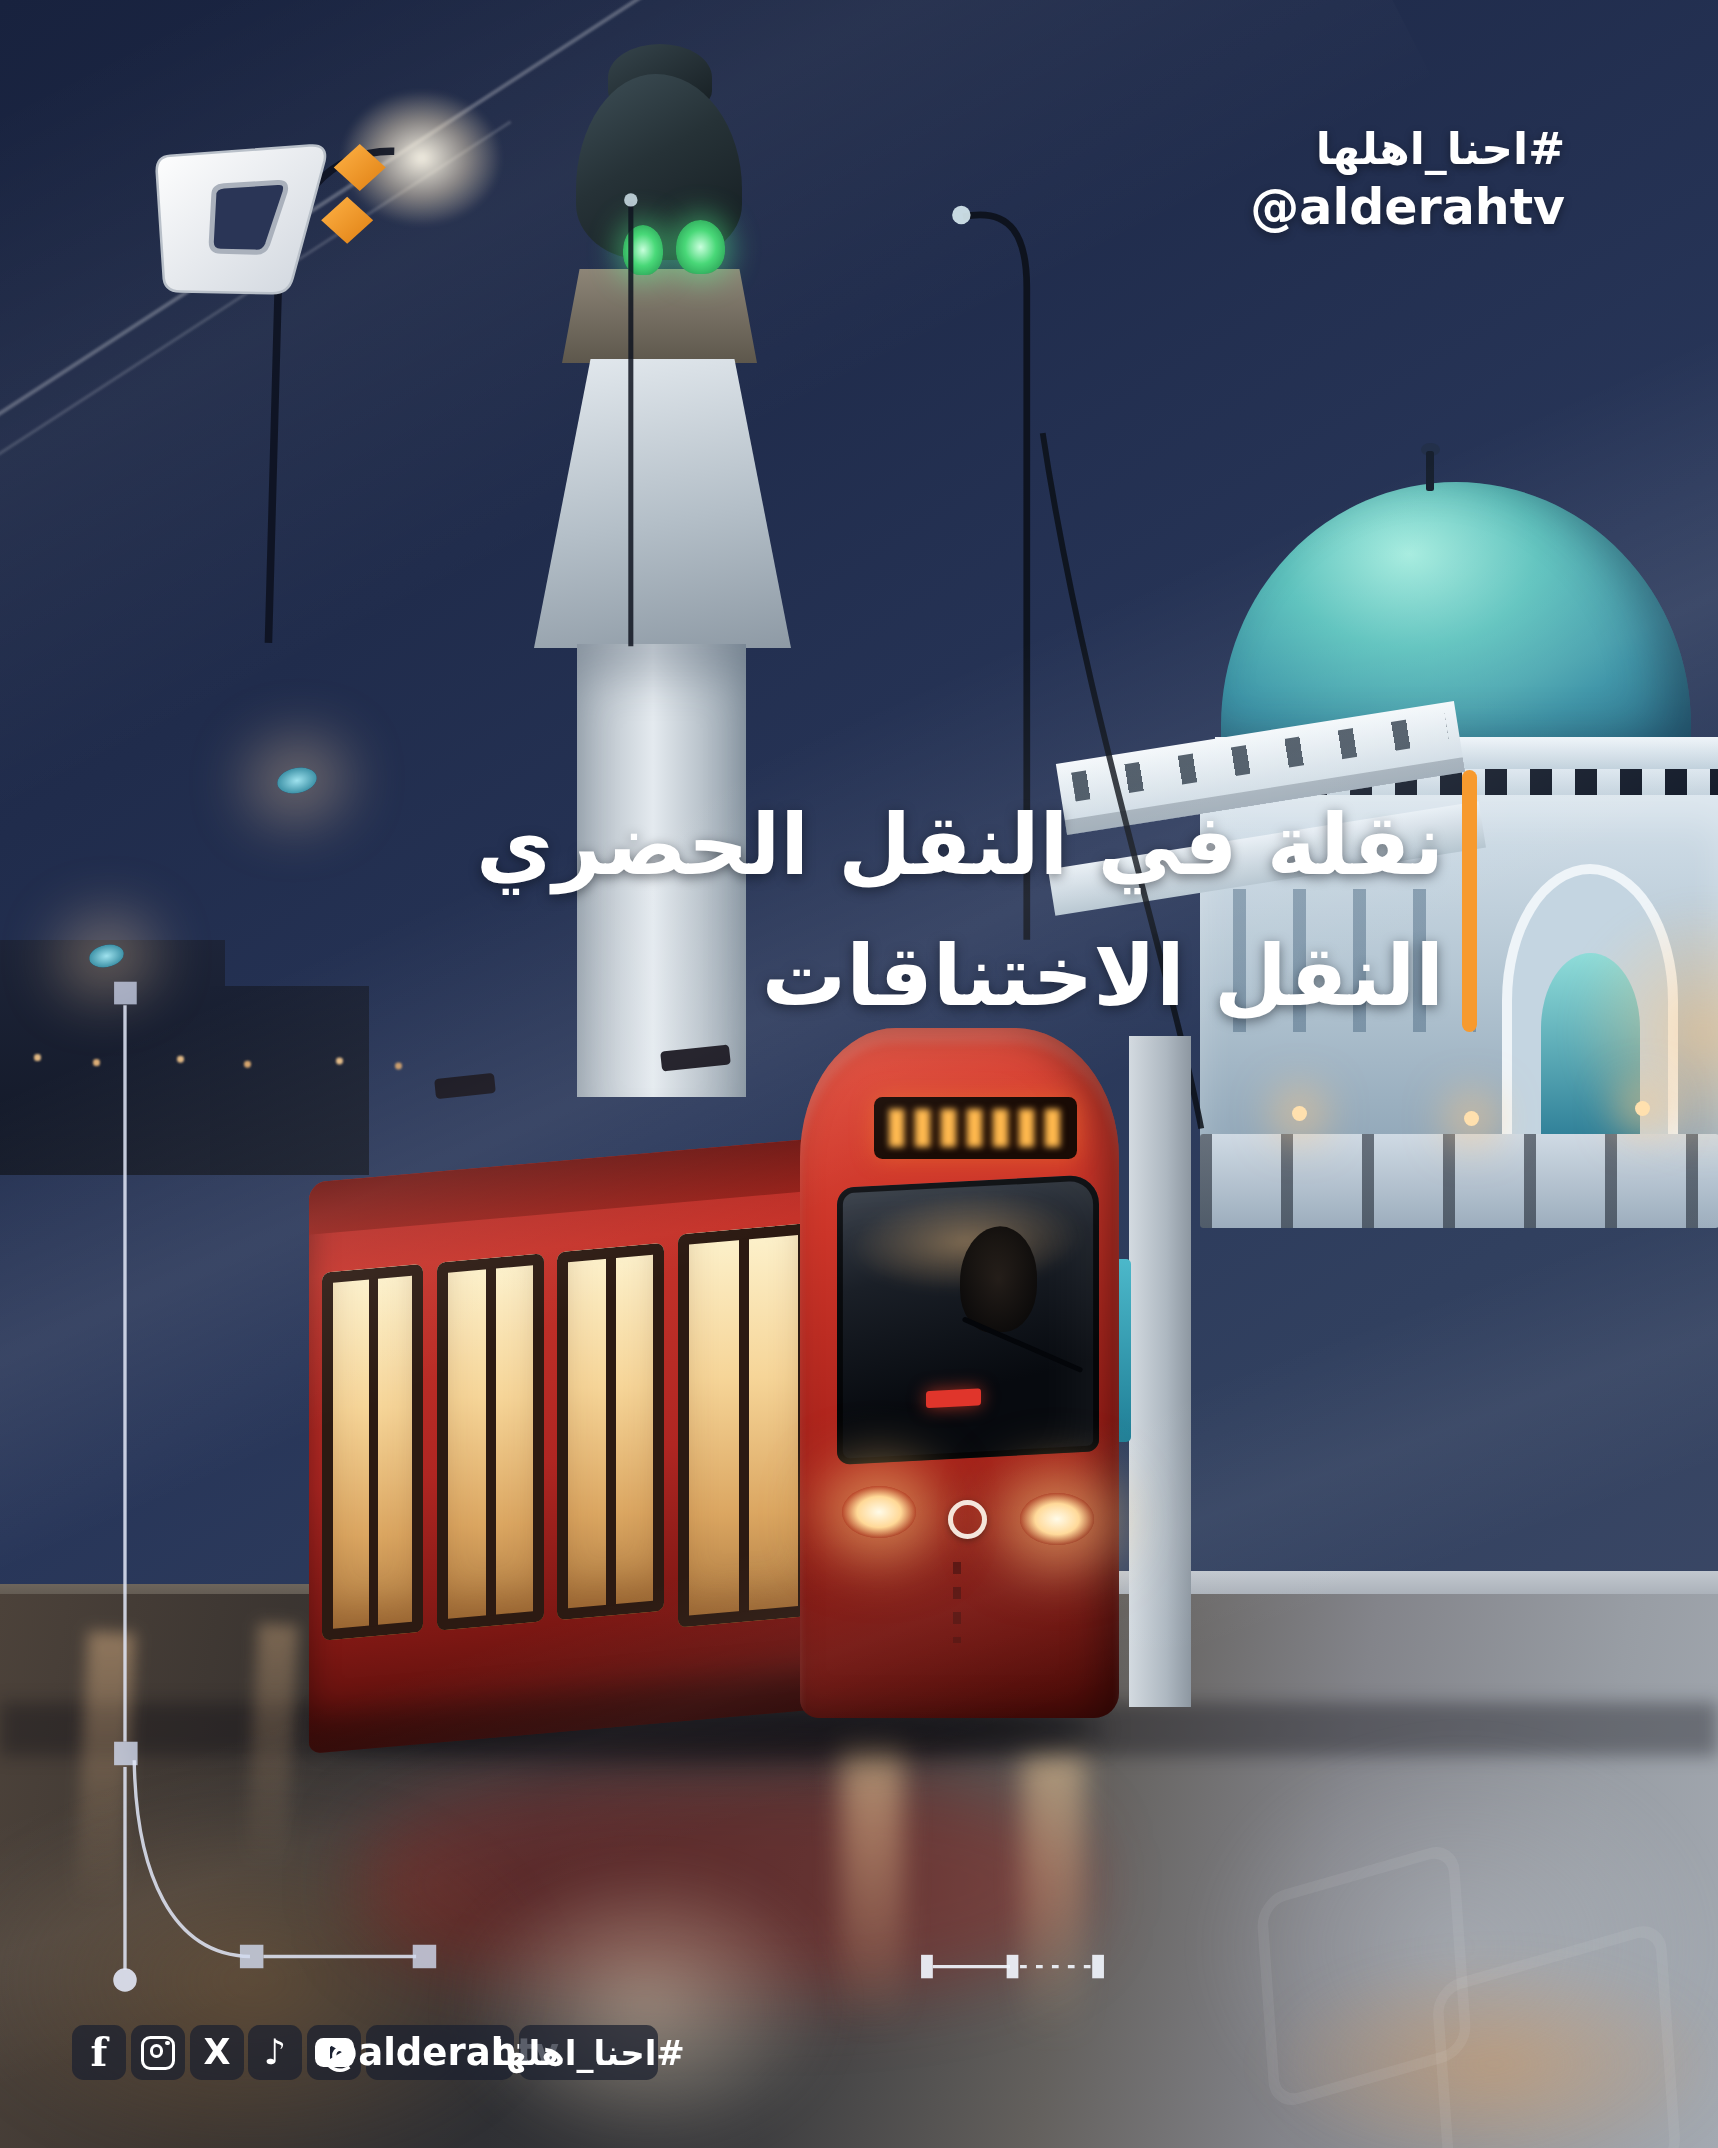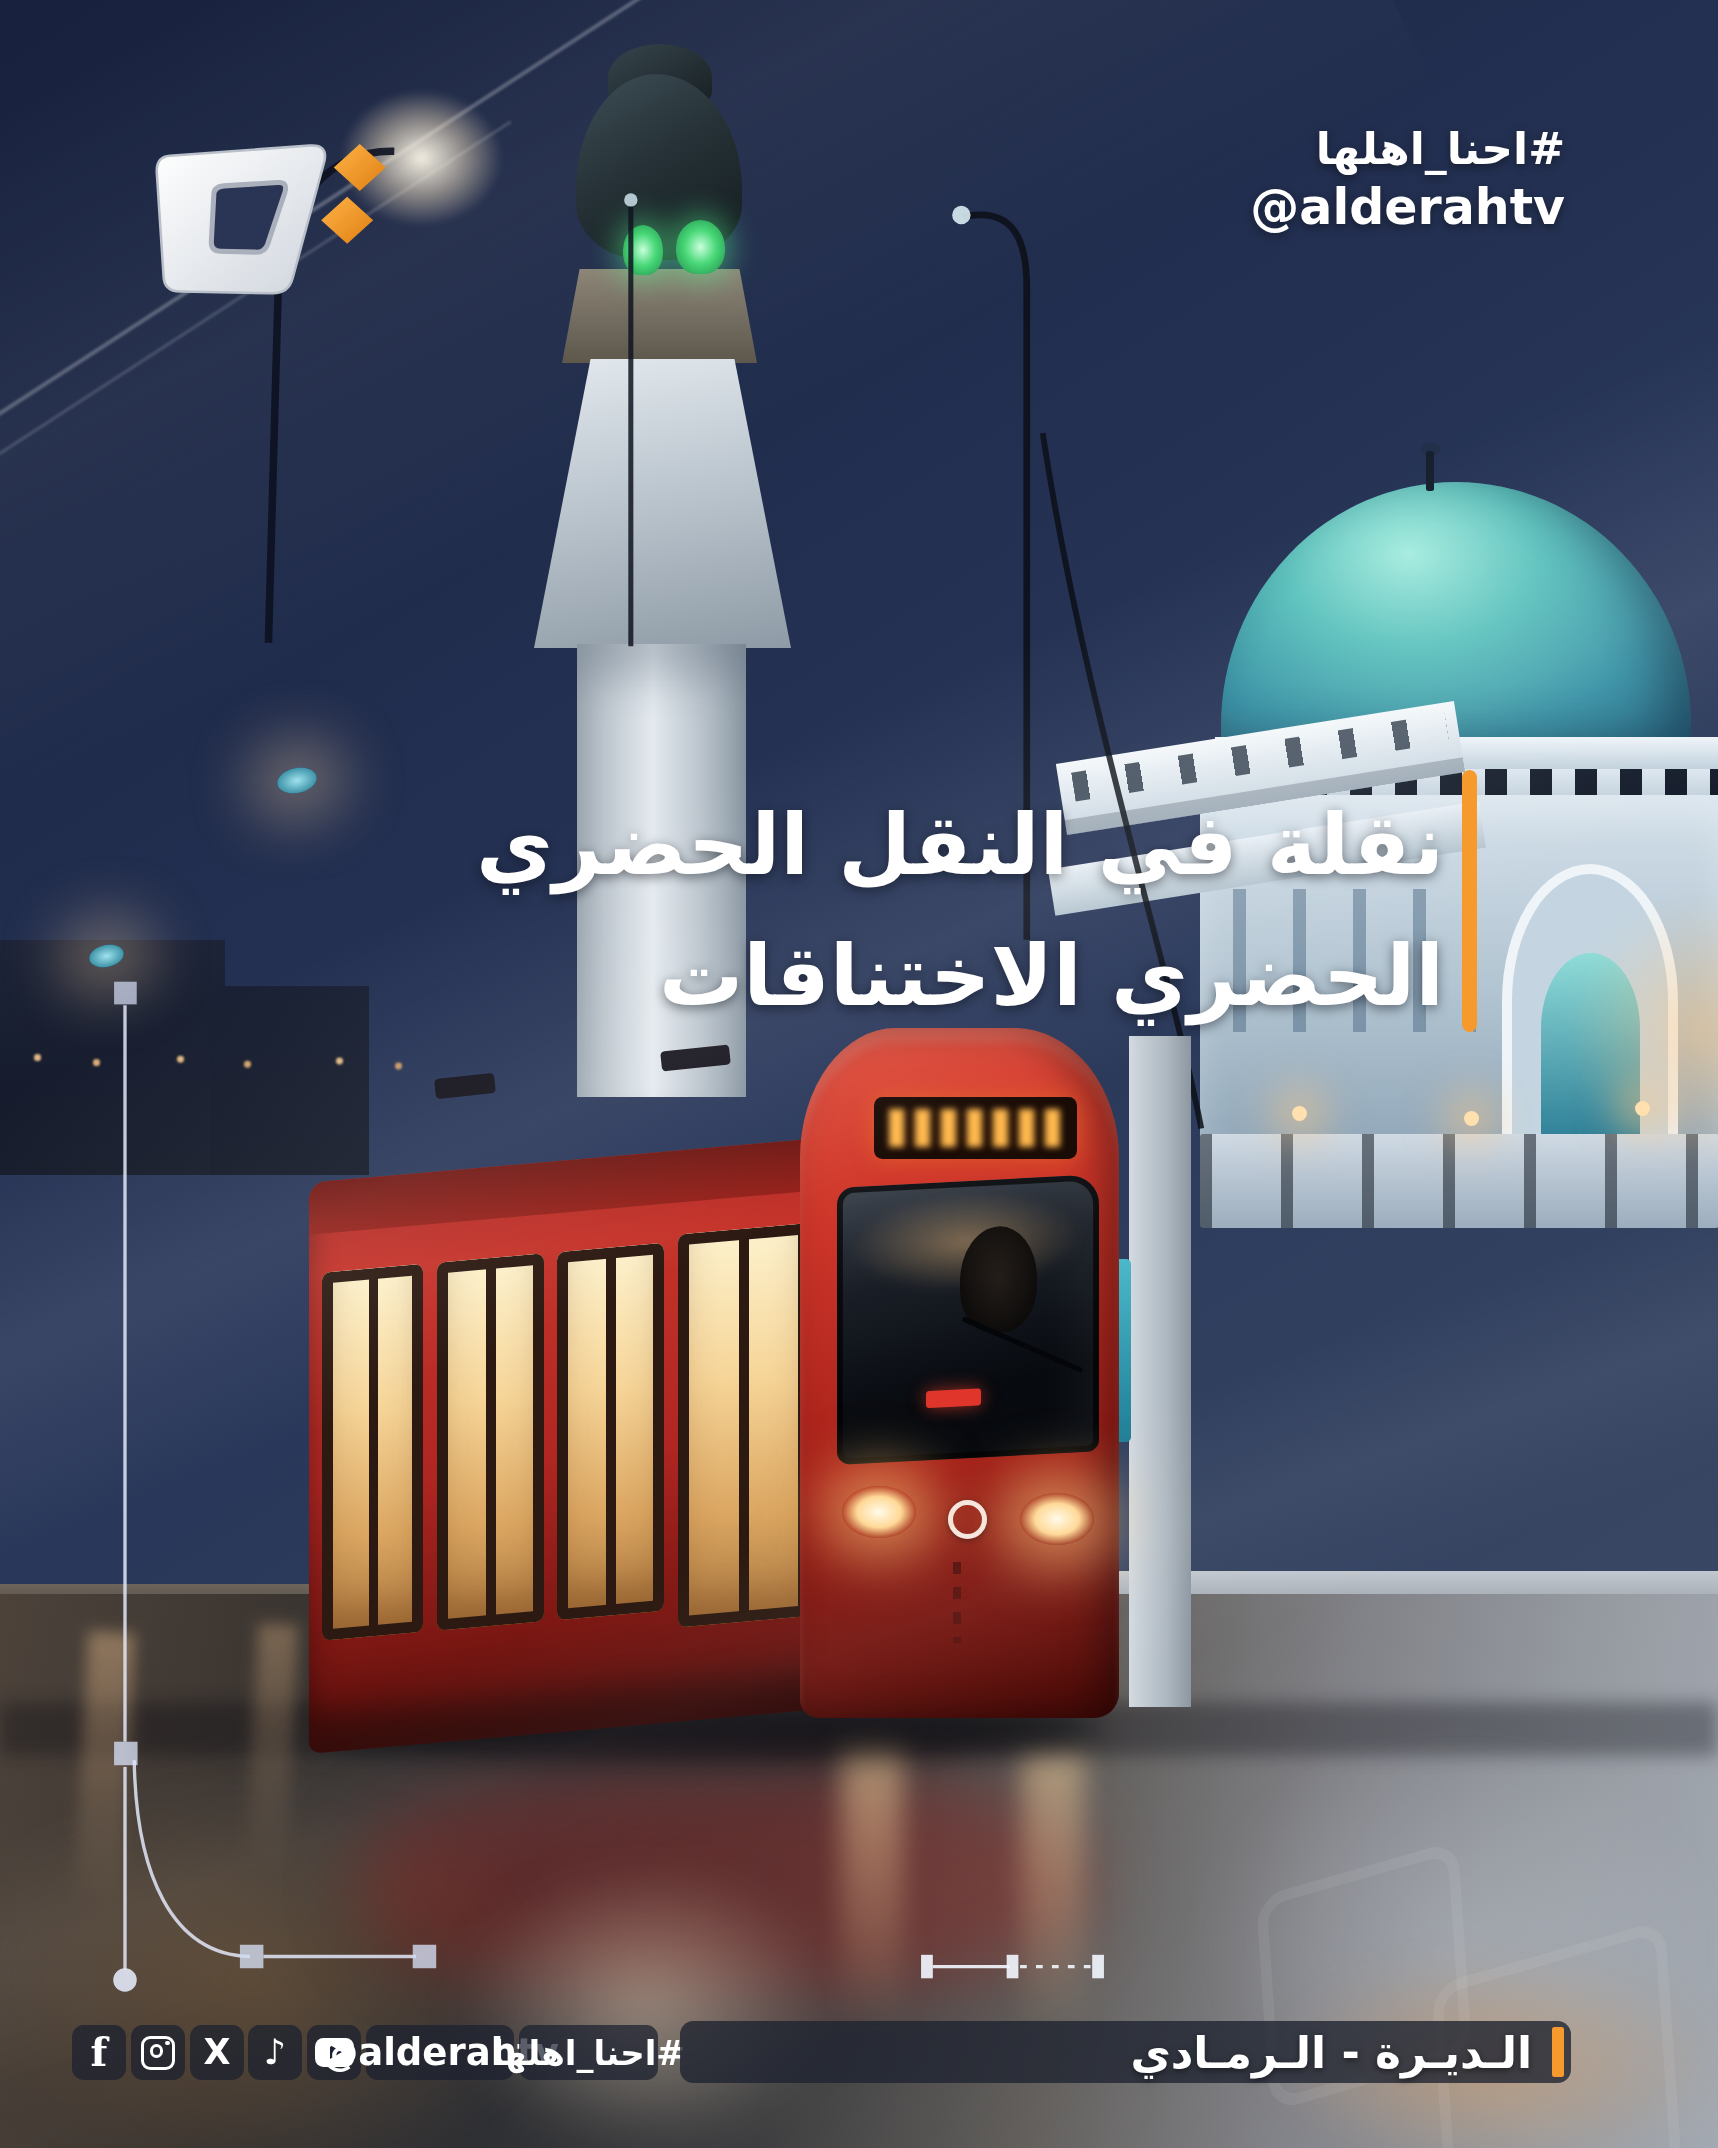--- a/index.html
+++ b/index.html
@@ -346,21 +346,21 @@
     <polygon points="323,175 354,203 323,231 292,203" fill="url(#gO)"></polygon>
   </svg>
 
   <div class="abs toptext">
     <div class="tag rtl">#احنا_اهلها</div>
     <div class="handle" dir="ltr">@alderahtv</div>
   </div>
 
   <div class="abs subtitle rtl">
     <div>نقلة في النقل الحضري</div>
-    <div>الحضري الاختناقات</div>
+    <div>النقل الاختناقات</div>
   </div>
   <div class="abs sub-bar"></div>
 
   <div class="abs f-tile t-fb">
     <span class="icon-glyph fb-glyph">f</span>
   </div>
   <div class="abs f-tile t-ig">
     <span class="ig-box">
         <span class="ig-lens"></span>
         <span class="ig-dot"></span>
@@ -372,19 +372,15 @@
   <div class="abs f-tile t-tt">
     <span class="icon-glyph">♪</span>
   </div>
   <div class="abs f-tile t-yt">
     <span class="yt-box">
         <span class="yt-play"></span>
       </span>
   </div>
   <div class="abs f-tile t-handle" dir="ltr">@alderahtv</div>
   <div class="abs f-tile t-hash rtl">#احنا_اهلها</div>
-  <div class="abs band">
-    <div class="band-loc rtl">الـديـرة - الـرمـادي</div>
-    <div class="band-bar"></div>
-  </div>
 
 </div>
 
 
 </body></html>

